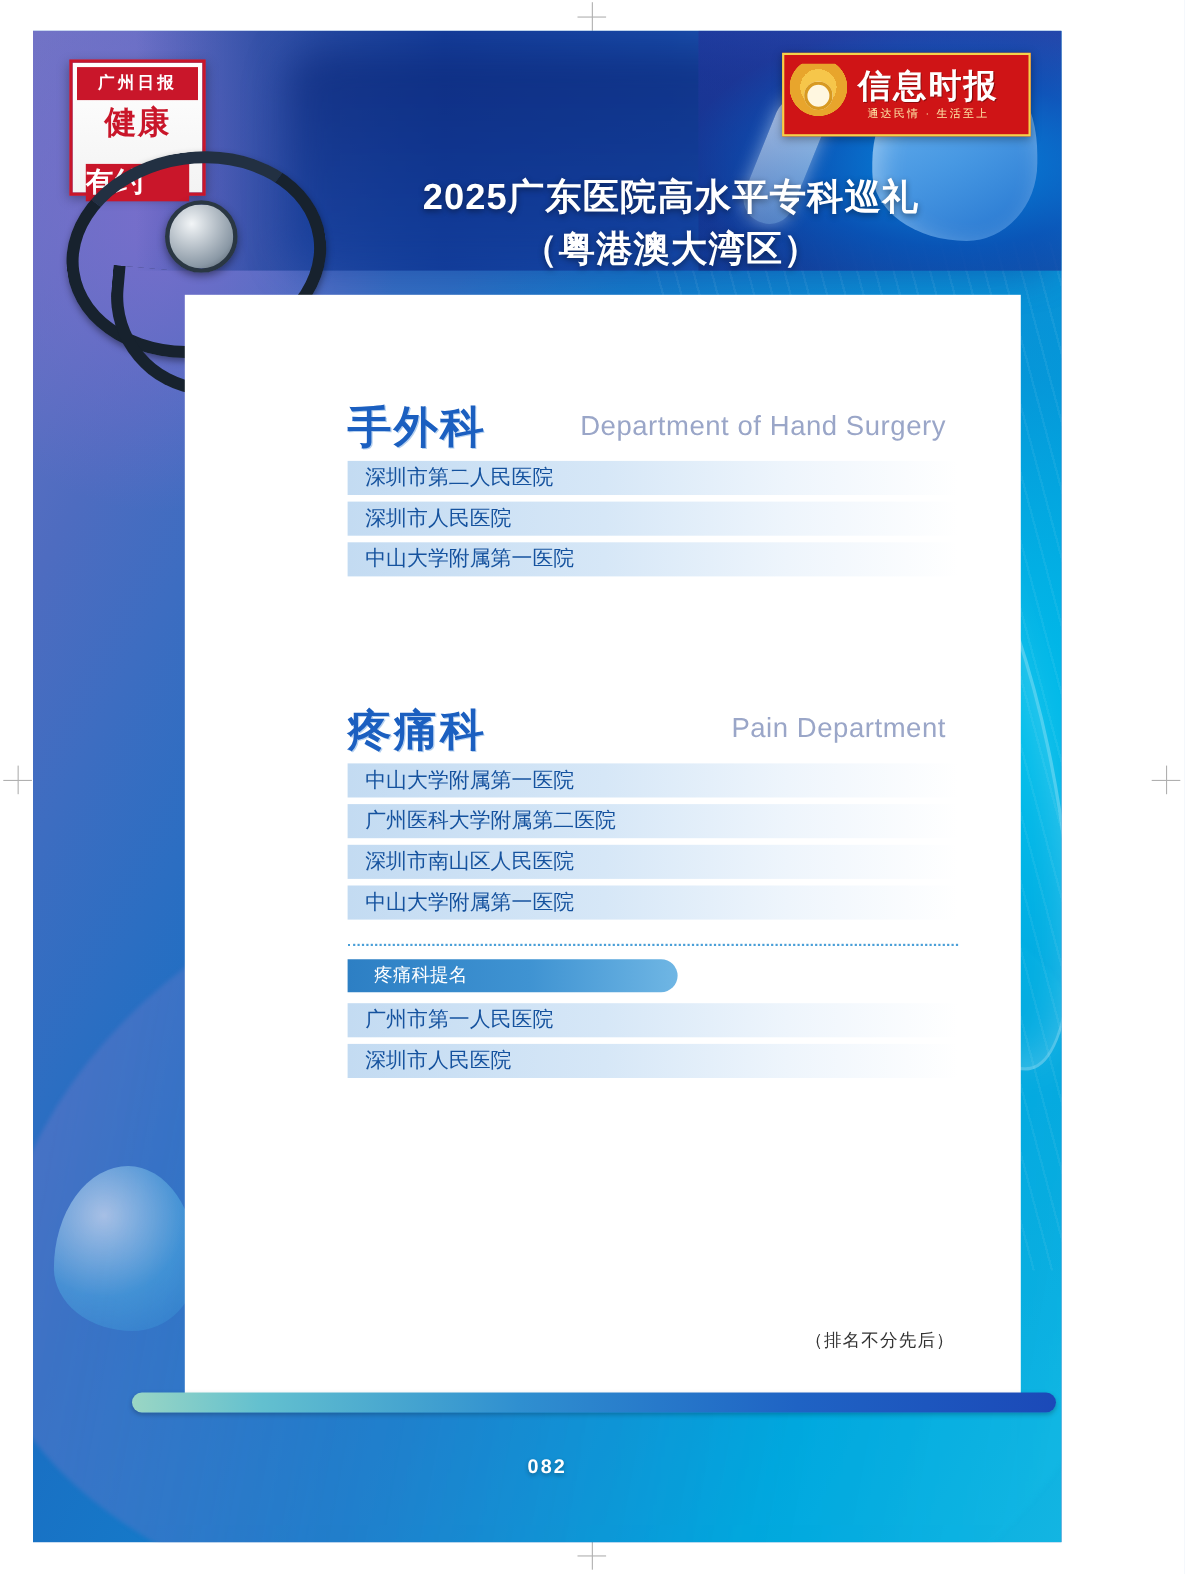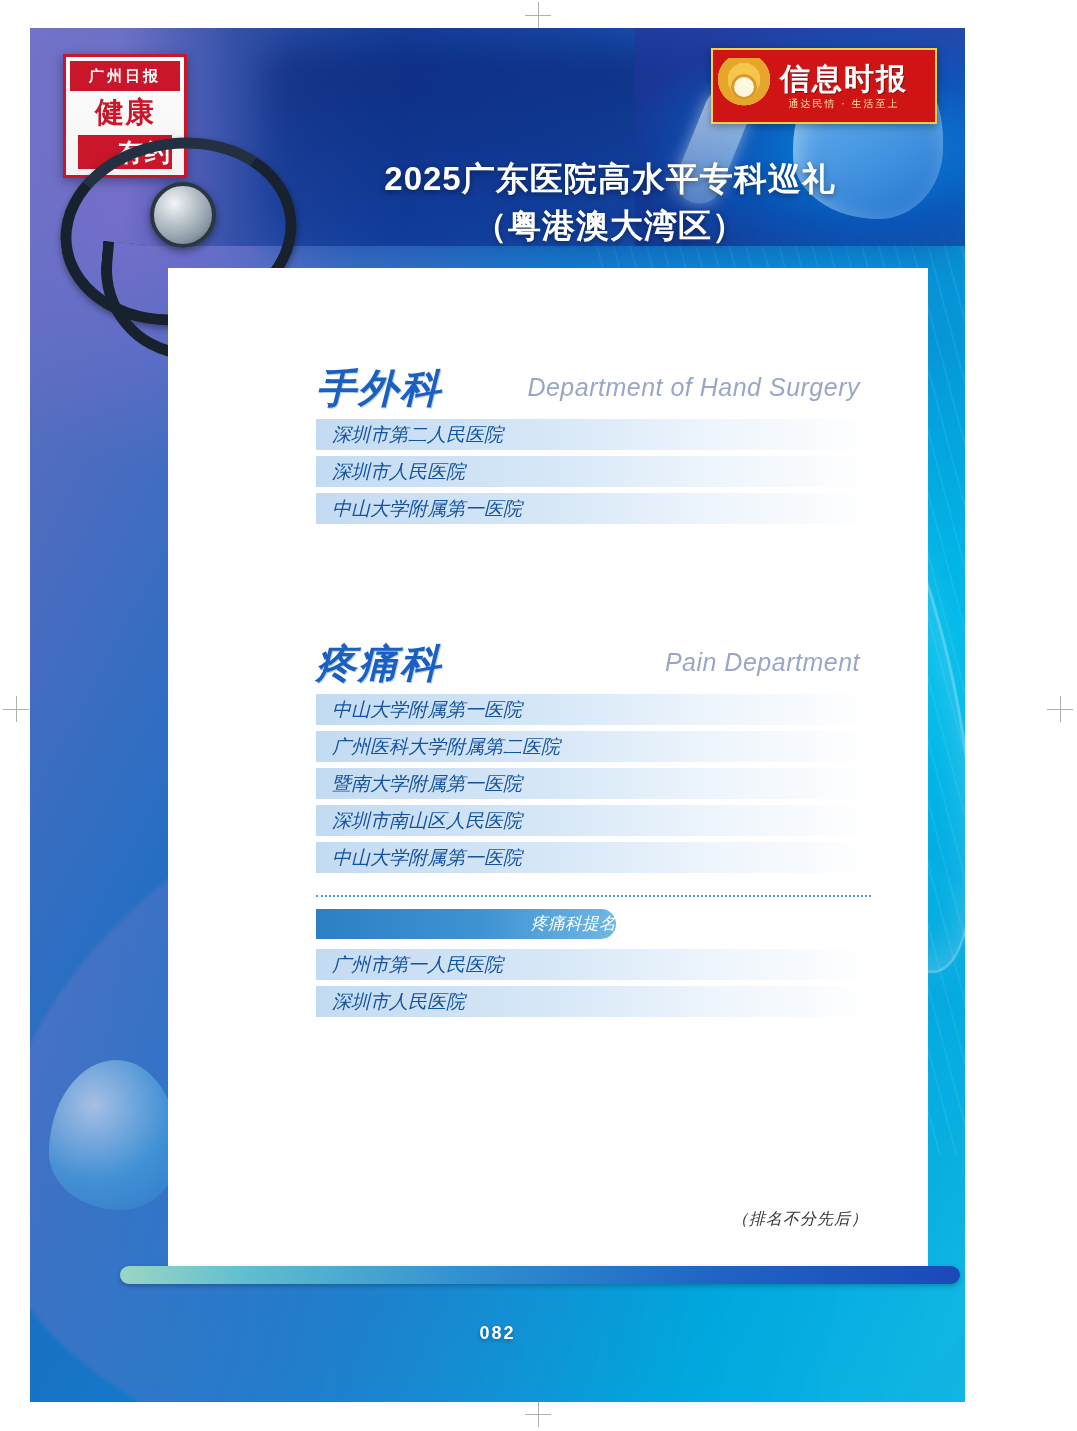--- a/index.html
+++ b/index.html
@@ -192,27 +192,27 @@
   .logo-health .mid {
     font-size: 29px;
     font-weight: bold;
     color: #c9162a;
     text-align: center;
     line-height: 38px;
     letter-spacing: 1px;
     margin-top: 2px;
   }
   .logo-health .bottom {
-    margin: 4px 12px 0 12px;
+    margin: 18px 12px 0 12px;
     background: #c9162a;
     color: #ffffff;
     font-size: 25px;
     font-weight: bold;
     letter-spacing: 2px;
-    text-align: right;
+    text-align: left;
     line-height: 34px;
   }
 
   
   .steth {
     position: absolute;
     left: 10px;
     top: 100px;
     width: 270px;
     height: 230px;
@@ -341,21 +341,20 @@
   }
 
   
   .sheet {
     position: absolute;
     left: 138px;
     top: 240px;
     width: 760px;
     height: 1000px;
     background: #ffffff;
-    font-style: italic;
   }
 
   .section {
     position: absolute;
     left: 0;
     width: 760px;
   }
   .sec-hand { top: 95px; }
   .sec-pain { top: 370px; }
 
@@ -411,21 +410,20 @@
     width: 300px;
     height: 30px;
     line-height: 30px;
     padding-left: 24px;
     box-sizing: border-box;
     font-size: 17px;
     color: #ffffff;
     border-radius: 0 16px 16px 0;
     background: linear-gradient(90deg, #2d7fc4 0%, #3f93d2 55%, #6fb6e4 100%);
     margin-bottom: 10px;
-    text-align: right;
   }
 
   .footnote {
     position: absolute;
     right: 60px;
     bottom: 38px;
     font-size: 16px;
     color: #333333;
     font-family: "Liberation Serif", "DejaVu Serif", serif;
     letter-spacing: 1px;
@@ -532,21 +530,20 @@
         <div class="item">中山大学附属第一医院</div>
       </div>
 
       <div class="section sec-pain">
         <div class="sec-head">
           <div class="sec-title-cn">疼痛科</div>
           <div class="sec-title-en">Pain Department</div>
         </div>
         <div class="item">中山大学附属第一医院</div>
         <div class="item">广州医科大学附属第二医院</div>
-        <div class="item">暨南大学附属第一医院</div>
         <div class="item">深圳市南山区人民医院</div>
         <div class="item">中山大学附属第一医院</div>
 
         <div class="nominate-wrap">
           <div class="dotted"></div>
           <div class="nominate-label">疼痛科提名</div>
           <div class="item" style="margin-left:0;">广州市第一人民医院</div>
           <div class="item" style="margin-left:0;">深圳市人民医院</div>
         </div>
       </div>

